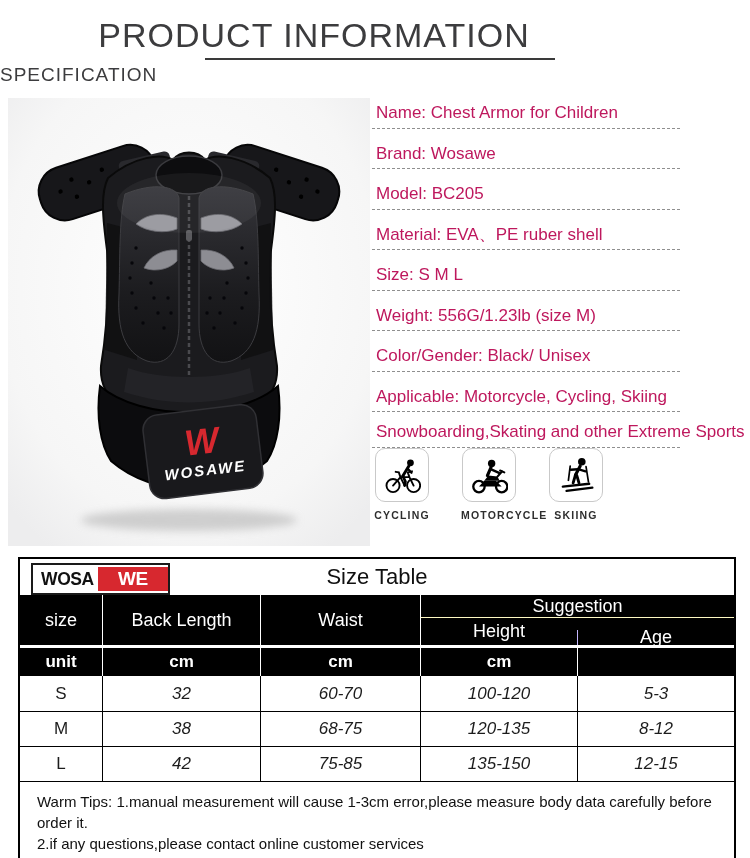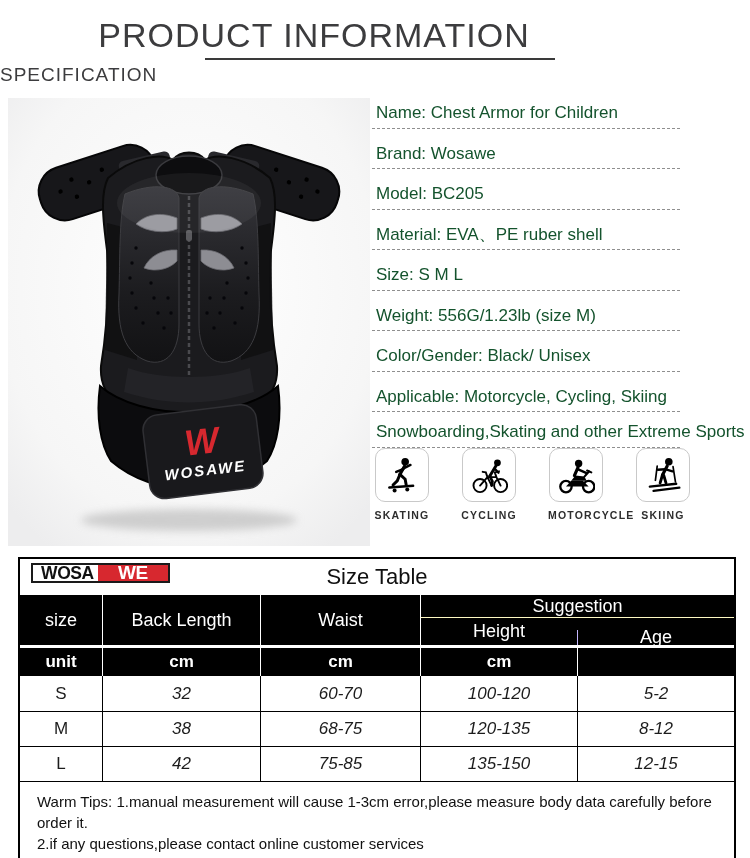--- a/index.html
+++ b/index.html
@@ -13,38 +13,38 @@
     background:#3a3a3a; }
   .page-subtitle { position:absolute; top:64px; left:0; width:750px; text-align:left;
     font-size:19px; color:#3c3c3e; letter-spacing:1px; }
 
   
   .photo { position:absolute; left:8px; top:98px; width:362px; height:448px; }
 
   
   .specs { position:absolute; left:372px; top:103px; width:376px; }
   .spec-item { width:308px; padding:0 0 5px 4px; border-bottom:1px dashed #8f8f8f;
-    margin-bottom:15px; font-size:17px; line-height:1.15; color:#14532d; white-space:nowrap; }
+    margin-bottom:15px; font-size:17px; line-height:1.15; color:#be185d; white-space:nowrap; }
   .spec-item.tight { margin-bottom:10px; }
 
   
   .activities { position:absolute; left:375px; top:448px; display:flex; gap:31px; }
   .activity { width:56px; text-align:center; }
   .activity-box { width:54px; height:54px; border:1.5px solid #c9c9c9; border-radius:10px;
     background:#fff; display:flex; align-items:center; justify-content:center; }
   .activity-label { margin-top:7px; font-size:10.5px; letter-spacing:1.2px; color:#2e2e2e;
     font-weight:600; white-space:nowrap; display:inline-block; transform:translateX(-1px); }
 
   
   .size-table { position:absolute; left:18px; top:557px; width:718px;
     border:2px solid #000; background:#fff; }
   .st-title-row { position:relative; height:36px; display:flex; align-items:center;
     justify-content:center; background:#fff; }
   .st-title { font-size:22px; color:#101010; }
-  .st-logo { position:absolute; left:11px; top:4px; height:20px; display:flex;
+  .st-logo { position:absolute; left:11px; top:4px; height:32px; display:flex;
     align-items:center; border:2px solid #1a1a1a; background:#fff; overflow:hidden; }
   .st-logo-left { font-weight:700; font-size:19px; color:#111; letter-spacing:-0.5px;
     padding:0 2px 0 6px; transform:scaleX(0.92); }
   .st-logo-right { font-weight:700; font-size:19px; color:#fff; background:#d7282f;
     padding:1px 20px; letter-spacing:-0.5px; }
   .st-grid { display:grid; grid-template-columns:82px 158px 160px 157px 157px; }
   .st-head { background:#000; color:#fff; grid-template-rows:23px 27px; }
   .st-head .cell { display:flex; align-items:center; justify-content:center;
     font-size:18px; }
   .h-size   { grid-column:1; grid-row:1/3; }
@@ -187,38 +187,20 @@
   <div class="spec-item">Material: EVA、PE ruber shell</div>
   <div class="spec-item">Size: S M L</div>
   <div class="spec-item">Weight: 556G/1.23lb (size M)</div>
   <div class="spec-item">Color/Gender: Black/ Unisex</div>
   <div class="spec-item tight">Applicable: Motorcycle, Cycling, Skiing</div>
   <div class="spec-item">Snowboarding,Skating and other Extreme Sports</div>
 </div>
 
 <div class="activities">
 
-  <div class="activity">
-    <div class="activity-box">
-      <svg width="38" height="38" viewBox="0 0 36 36">
-        <g stroke="#000" fill="none" stroke-linecap="round">
-          <circle cx="21" cy="5.5" r="3.6" fill="#000" stroke="none"></circle>
-          <path d="M20.5,9.5 L16,17.5" stroke-width="3"></path>
-          <path d="M19,12 L26,8.5" stroke-width="2.4"></path>
-          <path d="M19,12.5 L12.5,15" stroke-width="2.4"></path>
-          <path d="M16,17.5 L13.5,23.5 L9.5,27.5" stroke-width="2.8"></path>
-          <path d="M16,17.5 L21,22 L22,27.5" stroke-width="2.8"></path>
-          <path d="M6,29.8 L28.5,28.2" stroke-width="2.4"></path>
-          <circle cx="11" cy="32.6" r="1.9" fill="#000" stroke="none"></circle>
-          <circle cx="23" cy="31.8" r="1.9" fill="#000" stroke="none"></circle>
-        </g>
-      </svg>
-    </div>
-    <span class="activity-label">SKATING</span>
-  </div>
 
   <div class="activity">
     <div class="activity-box">
       <svg width="38" height="38" viewBox="0 0 36 36">
         <g stroke="#000" fill="none" stroke-linecap="round">
           <circle cx="9.5" cy="28" r="6.2" stroke-width="1.8"></circle>
           <circle cx="29" cy="28" r="6.2" stroke-width="1.8"></circle>
           <path d="M9.5,28 L16.5,20 L25,20 L29,28 M20.5,28 L16.5,20 M25,20 L23.5,15.5 L27.5,14.5 M16.5,20 L15,15.5 L12,15" stroke-width="1.8"></path>
           <circle cx="26" cy="6.5" r="3.2" fill="#000" stroke="none"></circle>
           <path d="M24.5,9.5 L18.8,19" stroke-width="2.8"></path>
@@ -295,21 +277,21 @@
     <div class="cell">cm</div>
     <div class="cell">cm</div>
     <div class="cell"></div>
   </div>
 
   <div class="st-grid st-row">
     <div class="cell">S</div>
     <div class="cell">32</div>
     <div class="cell">60-70</div>
     <div class="cell">100-120</div>
-    <div class="cell">5-2</div>
+    <div class="cell">5-3</div>
   </div>
 
   <div class="st-grid st-row lined">
     <div class="cell">M</div>
     <div class="cell">38</div>
     <div class="cell">68-75</div>
     <div class="cell">120-135</div>
     <div class="cell">8-12</div>
   </div>
 

